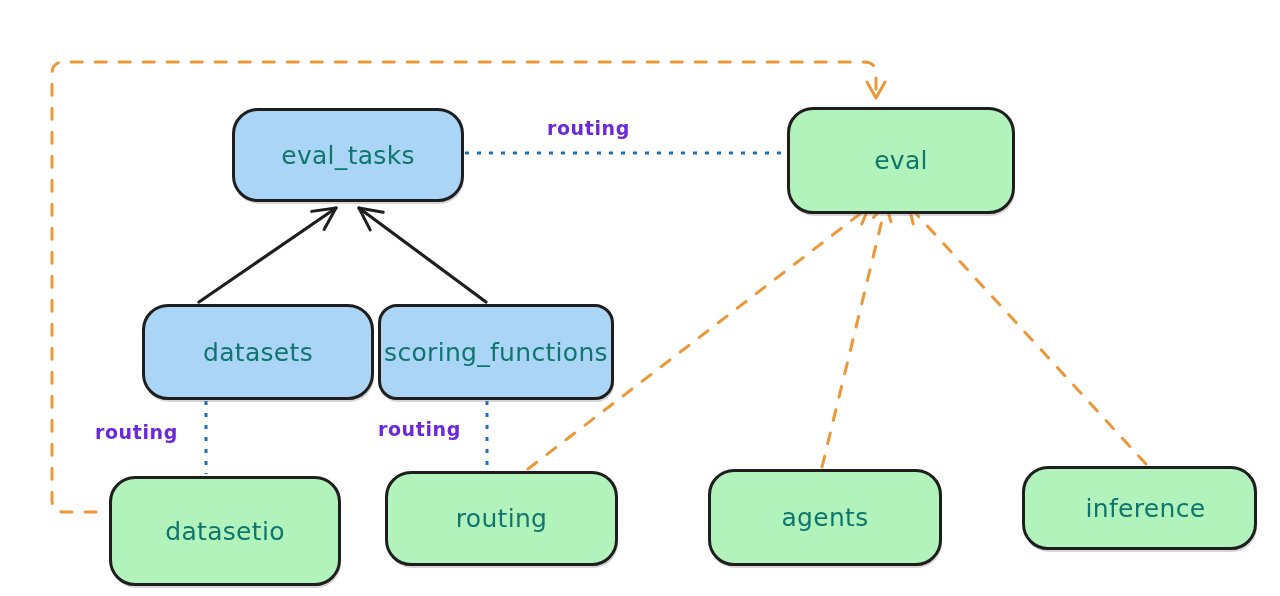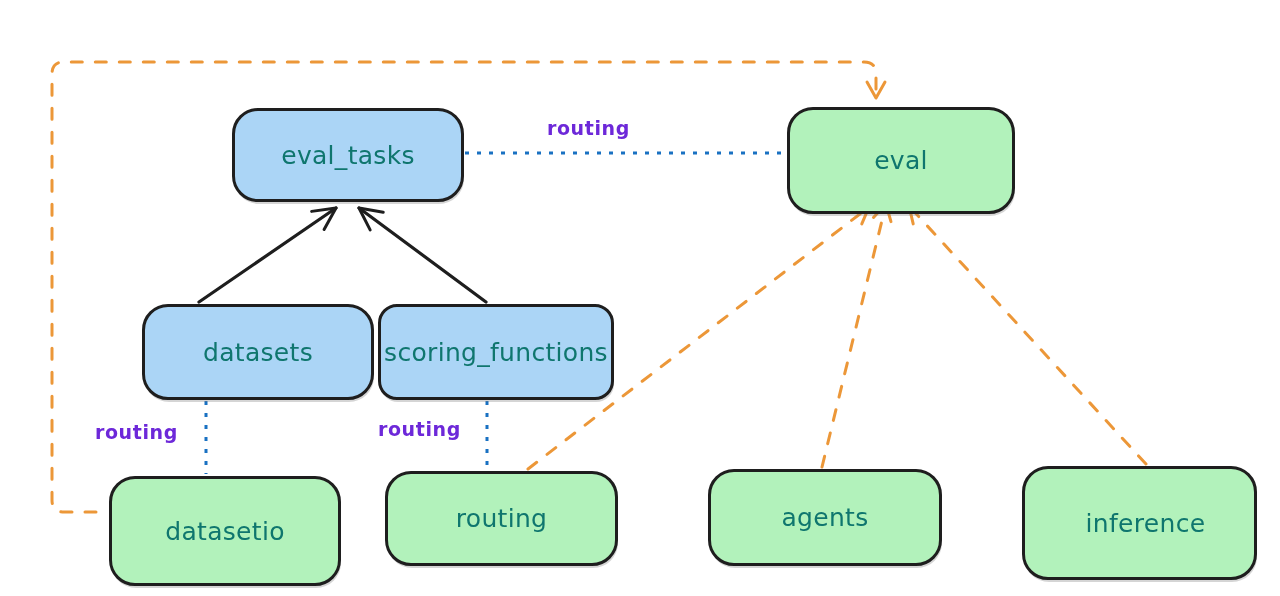--- a/index.html
+++ b/index.html
@@ -97,21 +97,21 @@
   </div>
 
   <div class="node provider" style="left:385px; top:471px; width:233px; height:95px;">
     <span>routing</span>
   </div>
 
   <div class="node provider" style="left:708px; top:469px; width:234px; height:97px;border-radius:26px;">
     <span>agents</span>
   </div>
 
-  <div class="node provider" style="left:1022px; top:466px; width:235px; height:114px;padding-left:12px;">
+  <div class="node provider" style="left:1022px; top:466px; width:235px; height:84px;padding-left:12px;">
     <span>inference</span>
   </div>
 
   <div class="edge-label" style="left:547px; top:117px; width:140px;">routing</div>
 
   <div class="edge-label" style="left:95px; top:421px; width:120px;">routing</div>
 
   <div class="edge-label" style="left:378px; top:418px; width:120px;">routing</div>
 
 </div>

